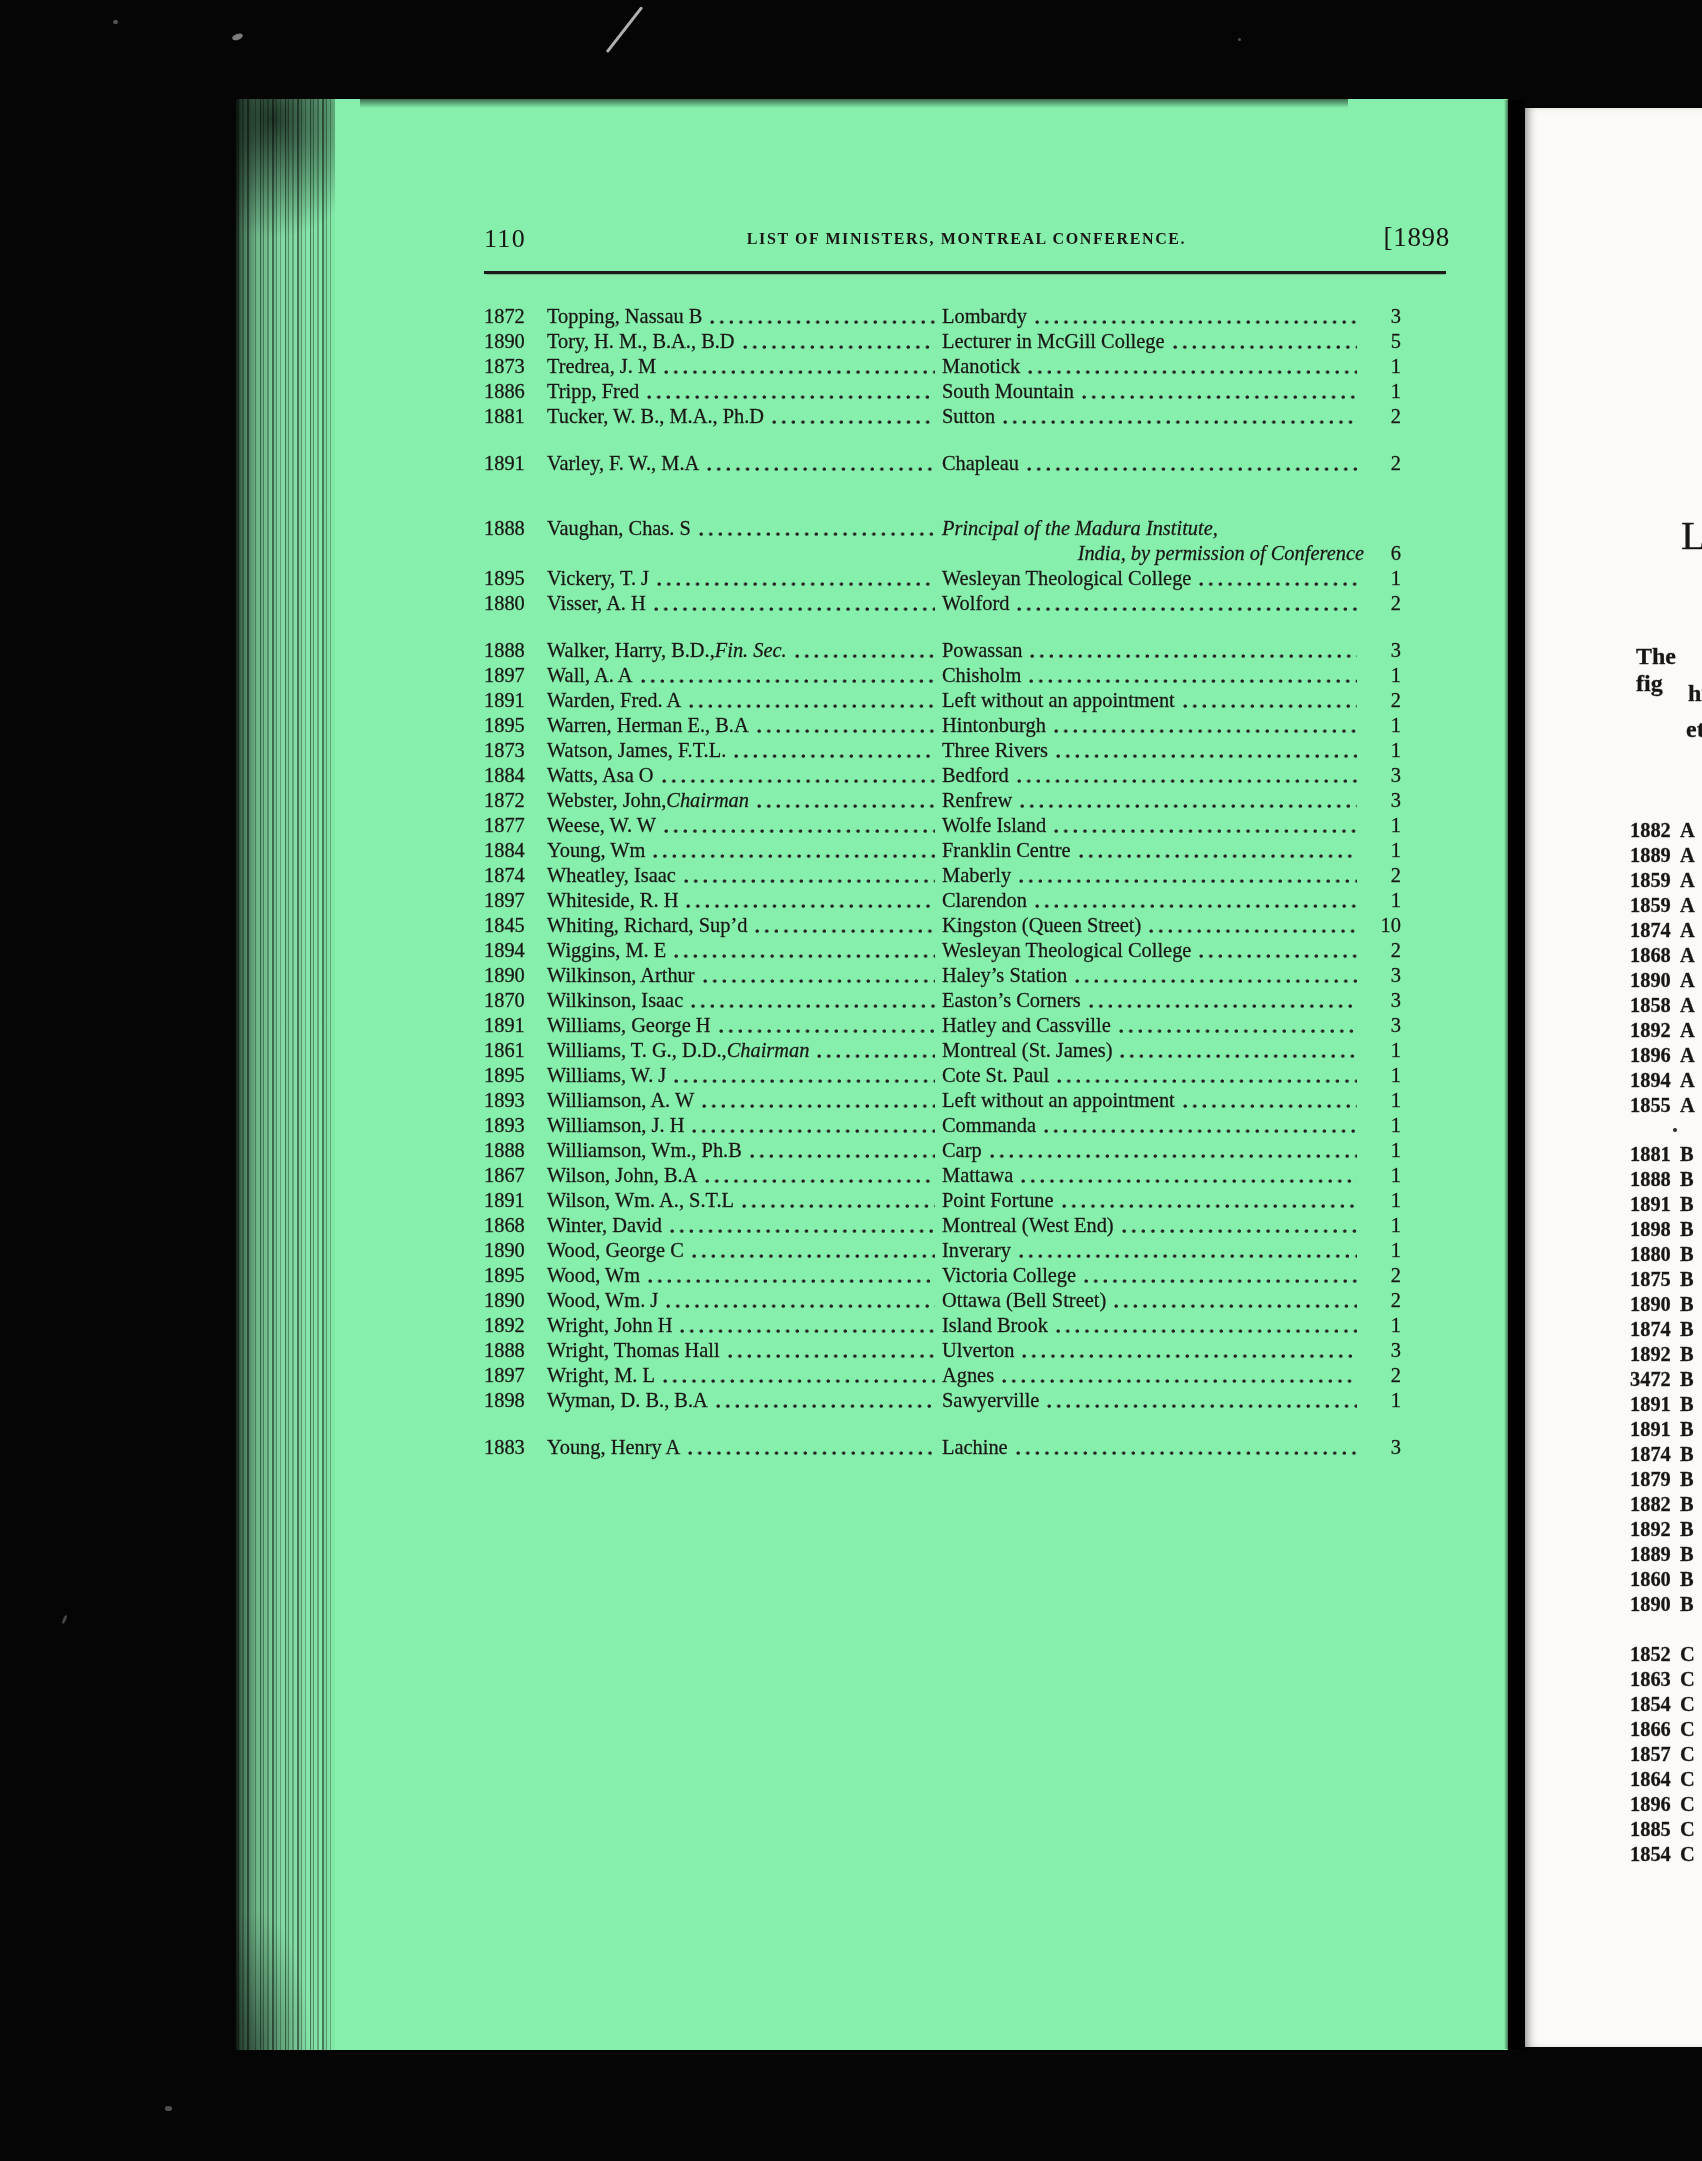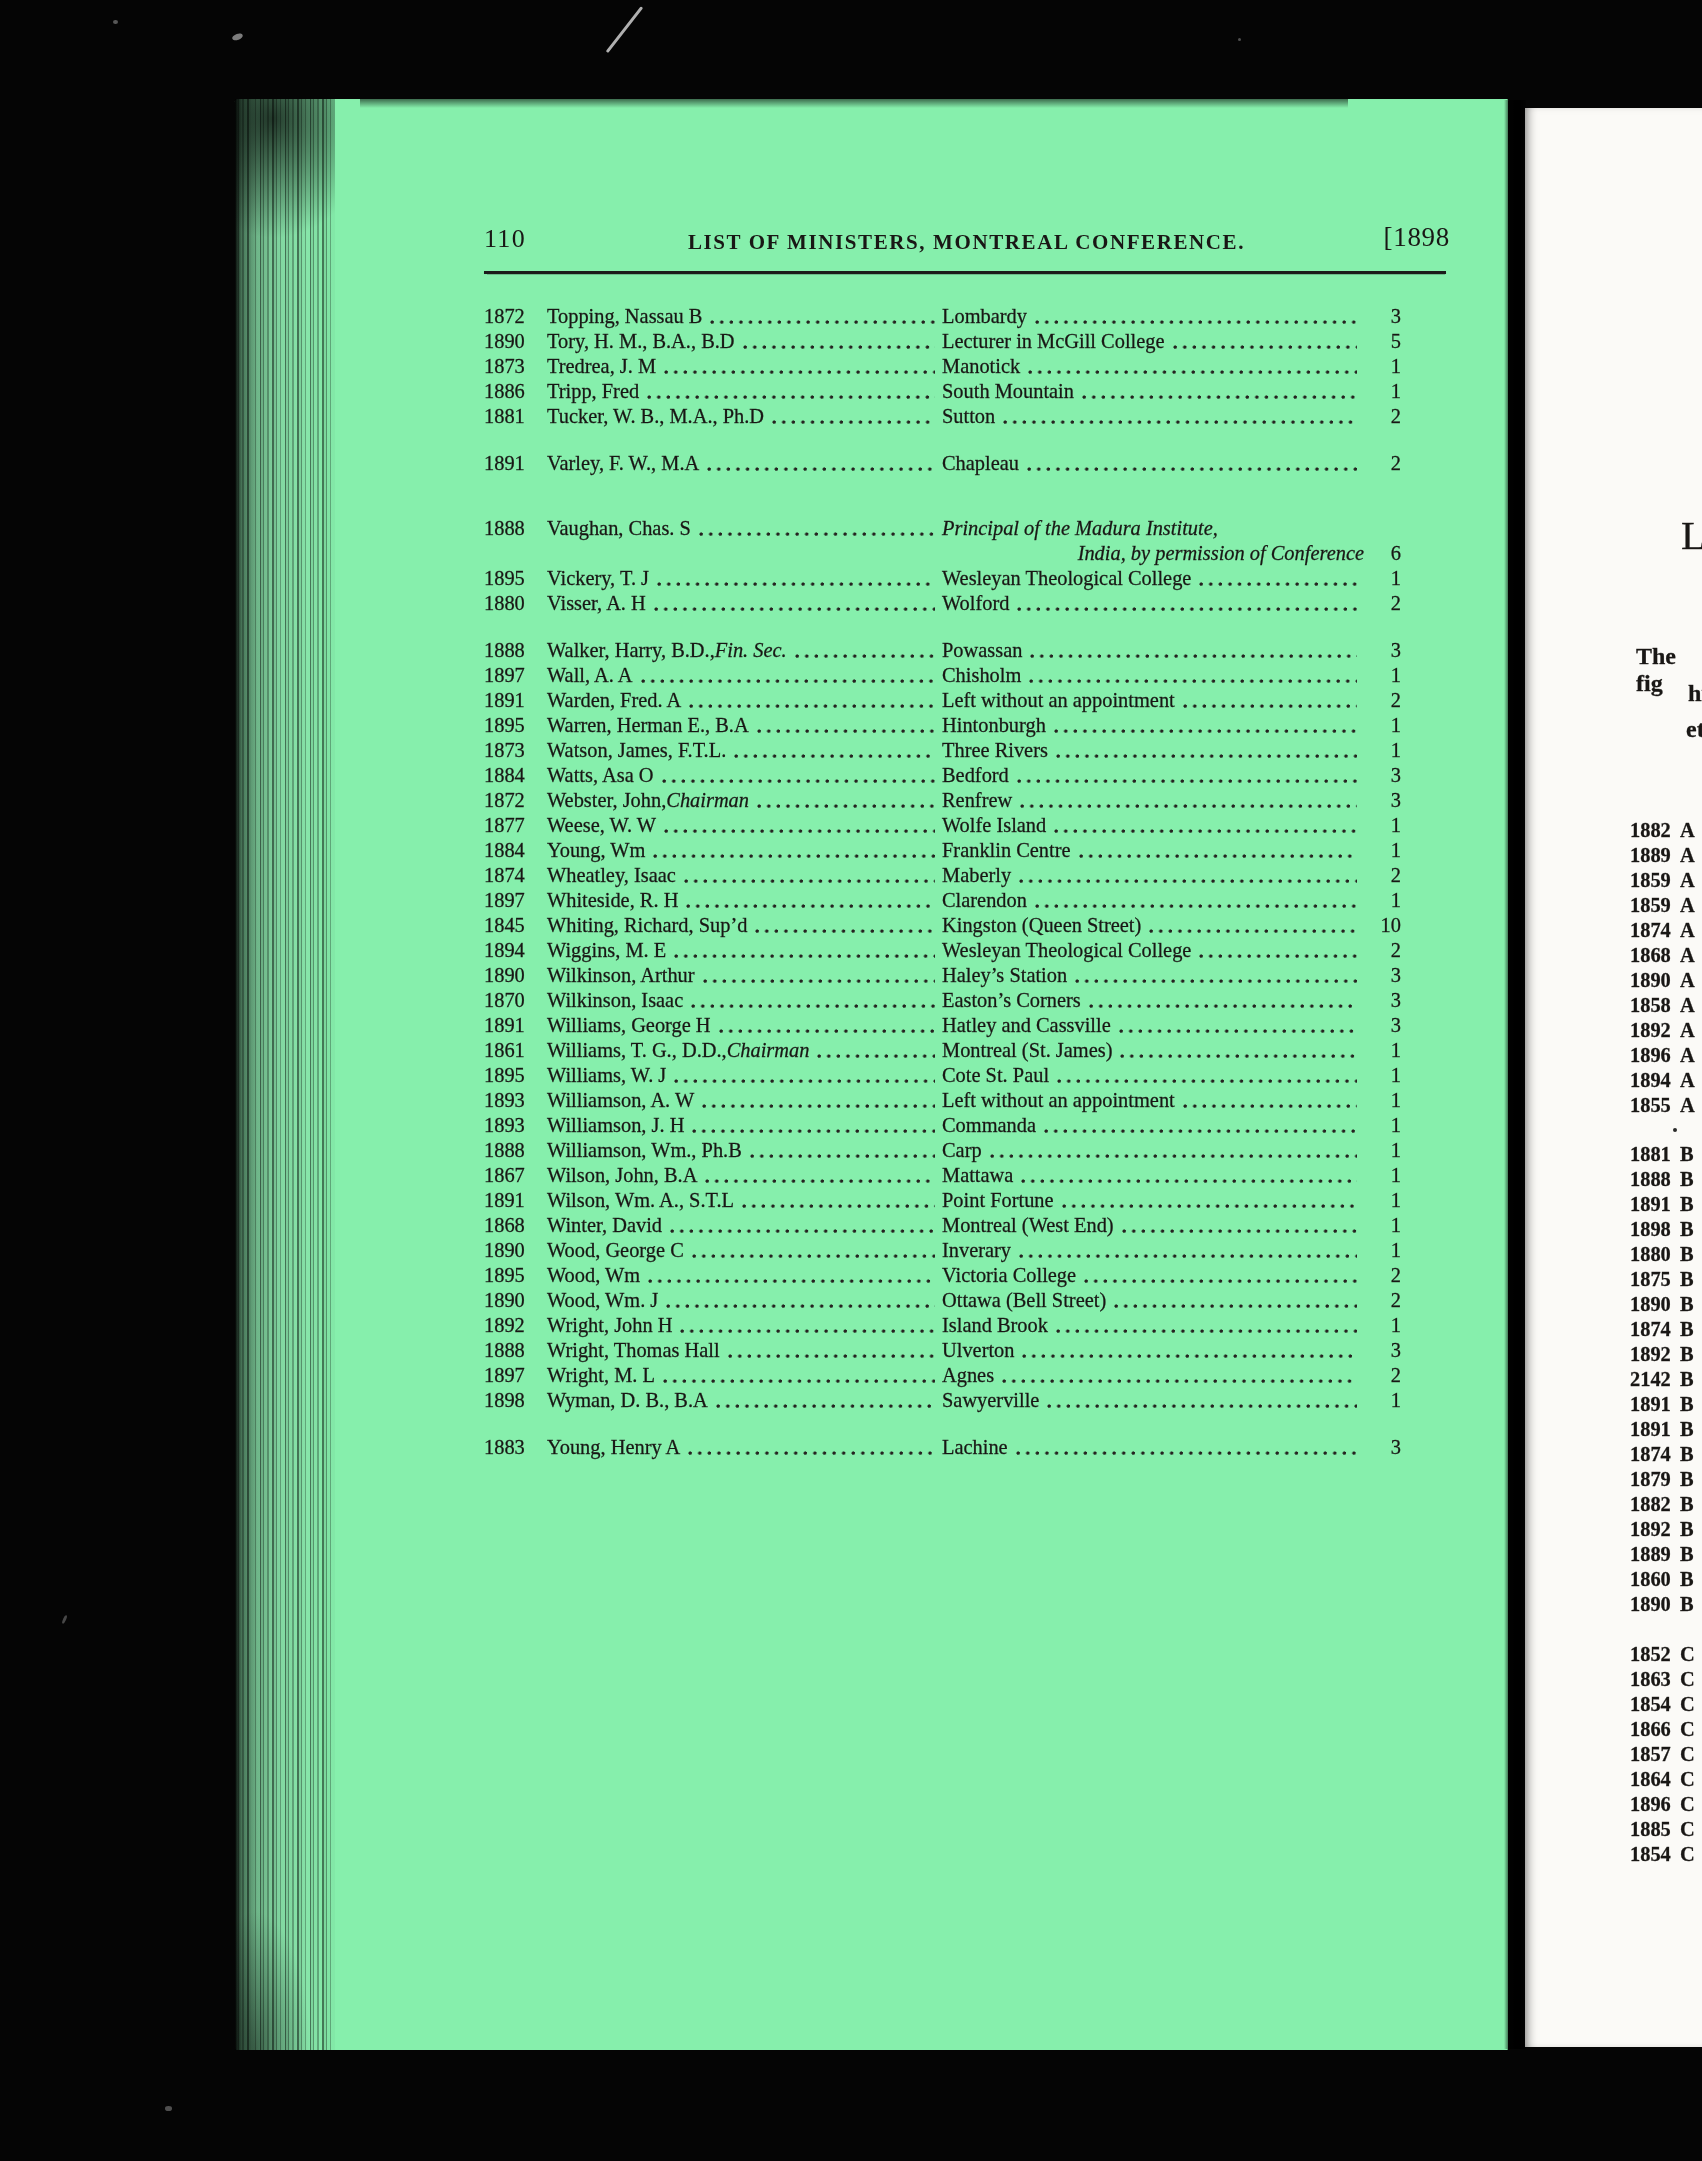--- a/index.html
+++ b/index.html
@@ -16,21 +16,21 @@
         rgba(0,0,0,0.38) 3.3px 4px, rgba(0,0,0,0.05) 4px 7.2px, rgba(0,0,0,0.30) 7.2px 8.6px,
         rgba(0,0,0,0.03) 8.6px 12.5px),
       linear-gradient(90deg, rgba(5,5,5,0.95) 0px, rgba(25,25,25,0.55) 6.6px,
         rgba(70,70,70,0.30) 22.4px, rgba(130,130,130,0.16) 43px,
         rgba(200,200,200,0.08) 71px, rgba(255,255,255,0) 100px);}
   #top-edge-shade{position:absolute;left:125px;top:0;width:988px;height:8.6px;pointer-events:none;
     background:linear-gradient(180deg, rgba(0,0,0,0.55), rgba(0,0,0,0));}
   
   #pagenum{position:absolute;left:249px;top:125px;font-size:26px;letter-spacing:1.3px;}
   #header-title{position:absolute;left:249px;top:131px;width:965px;text-align:center;
-    font-size:21px;font-weight:bold;letter-spacing:1.6px;}
+    font-size:16px;font-weight:bold;letter-spacing:1.6px;}
   #yearbracket{position:absolute;right:58px;top:123px;font-size:27px;letter-spacing:0.7px;}
   #rule{position:absolute;left:249px;top:172px;width:962px;height:3.3px;background:#1c1b1a;
         box-shadow:0 1.3px 0.7px rgba(30,30,30,.25);}
   
   #rows{position:absolute;left:249px;top:205px;width:917px;font-size:20.4px;line-height:25px;
         -webkit-text-stroke:0.3px rgba(25,22,20,.85);}
   .group + .group{margin-top:22px;}
   .row{display:flex;align-items:baseline;white-space:nowrap;}
   .year{flex:0 0 63px;}
   .namecell{flex:0 0 395px;display:flex;align-items:center;min-width:0;}
@@ -679,21 +679,21 @@
           </div>
           <div class="yrow">
             <span class="y">1874</span>
             <span class="pl">B</span>
           </div>
           <div class="yrow">
             <span class="y">1892</span>
             <span class="pl">B</span>
           </div>
           <div class="yrow">
-            <span class="y">2142</span>
+            <span class="y">3472</span>
             <span class="pl">B</span>
           </div>
           <div class="yrow">
             <span class="y">1891</span>
             <span class="pl">B</span>
           </div>
           <div class="yrow">
             <span class="y">1891</span>
             <span class="pl">B</span>
           </div>

